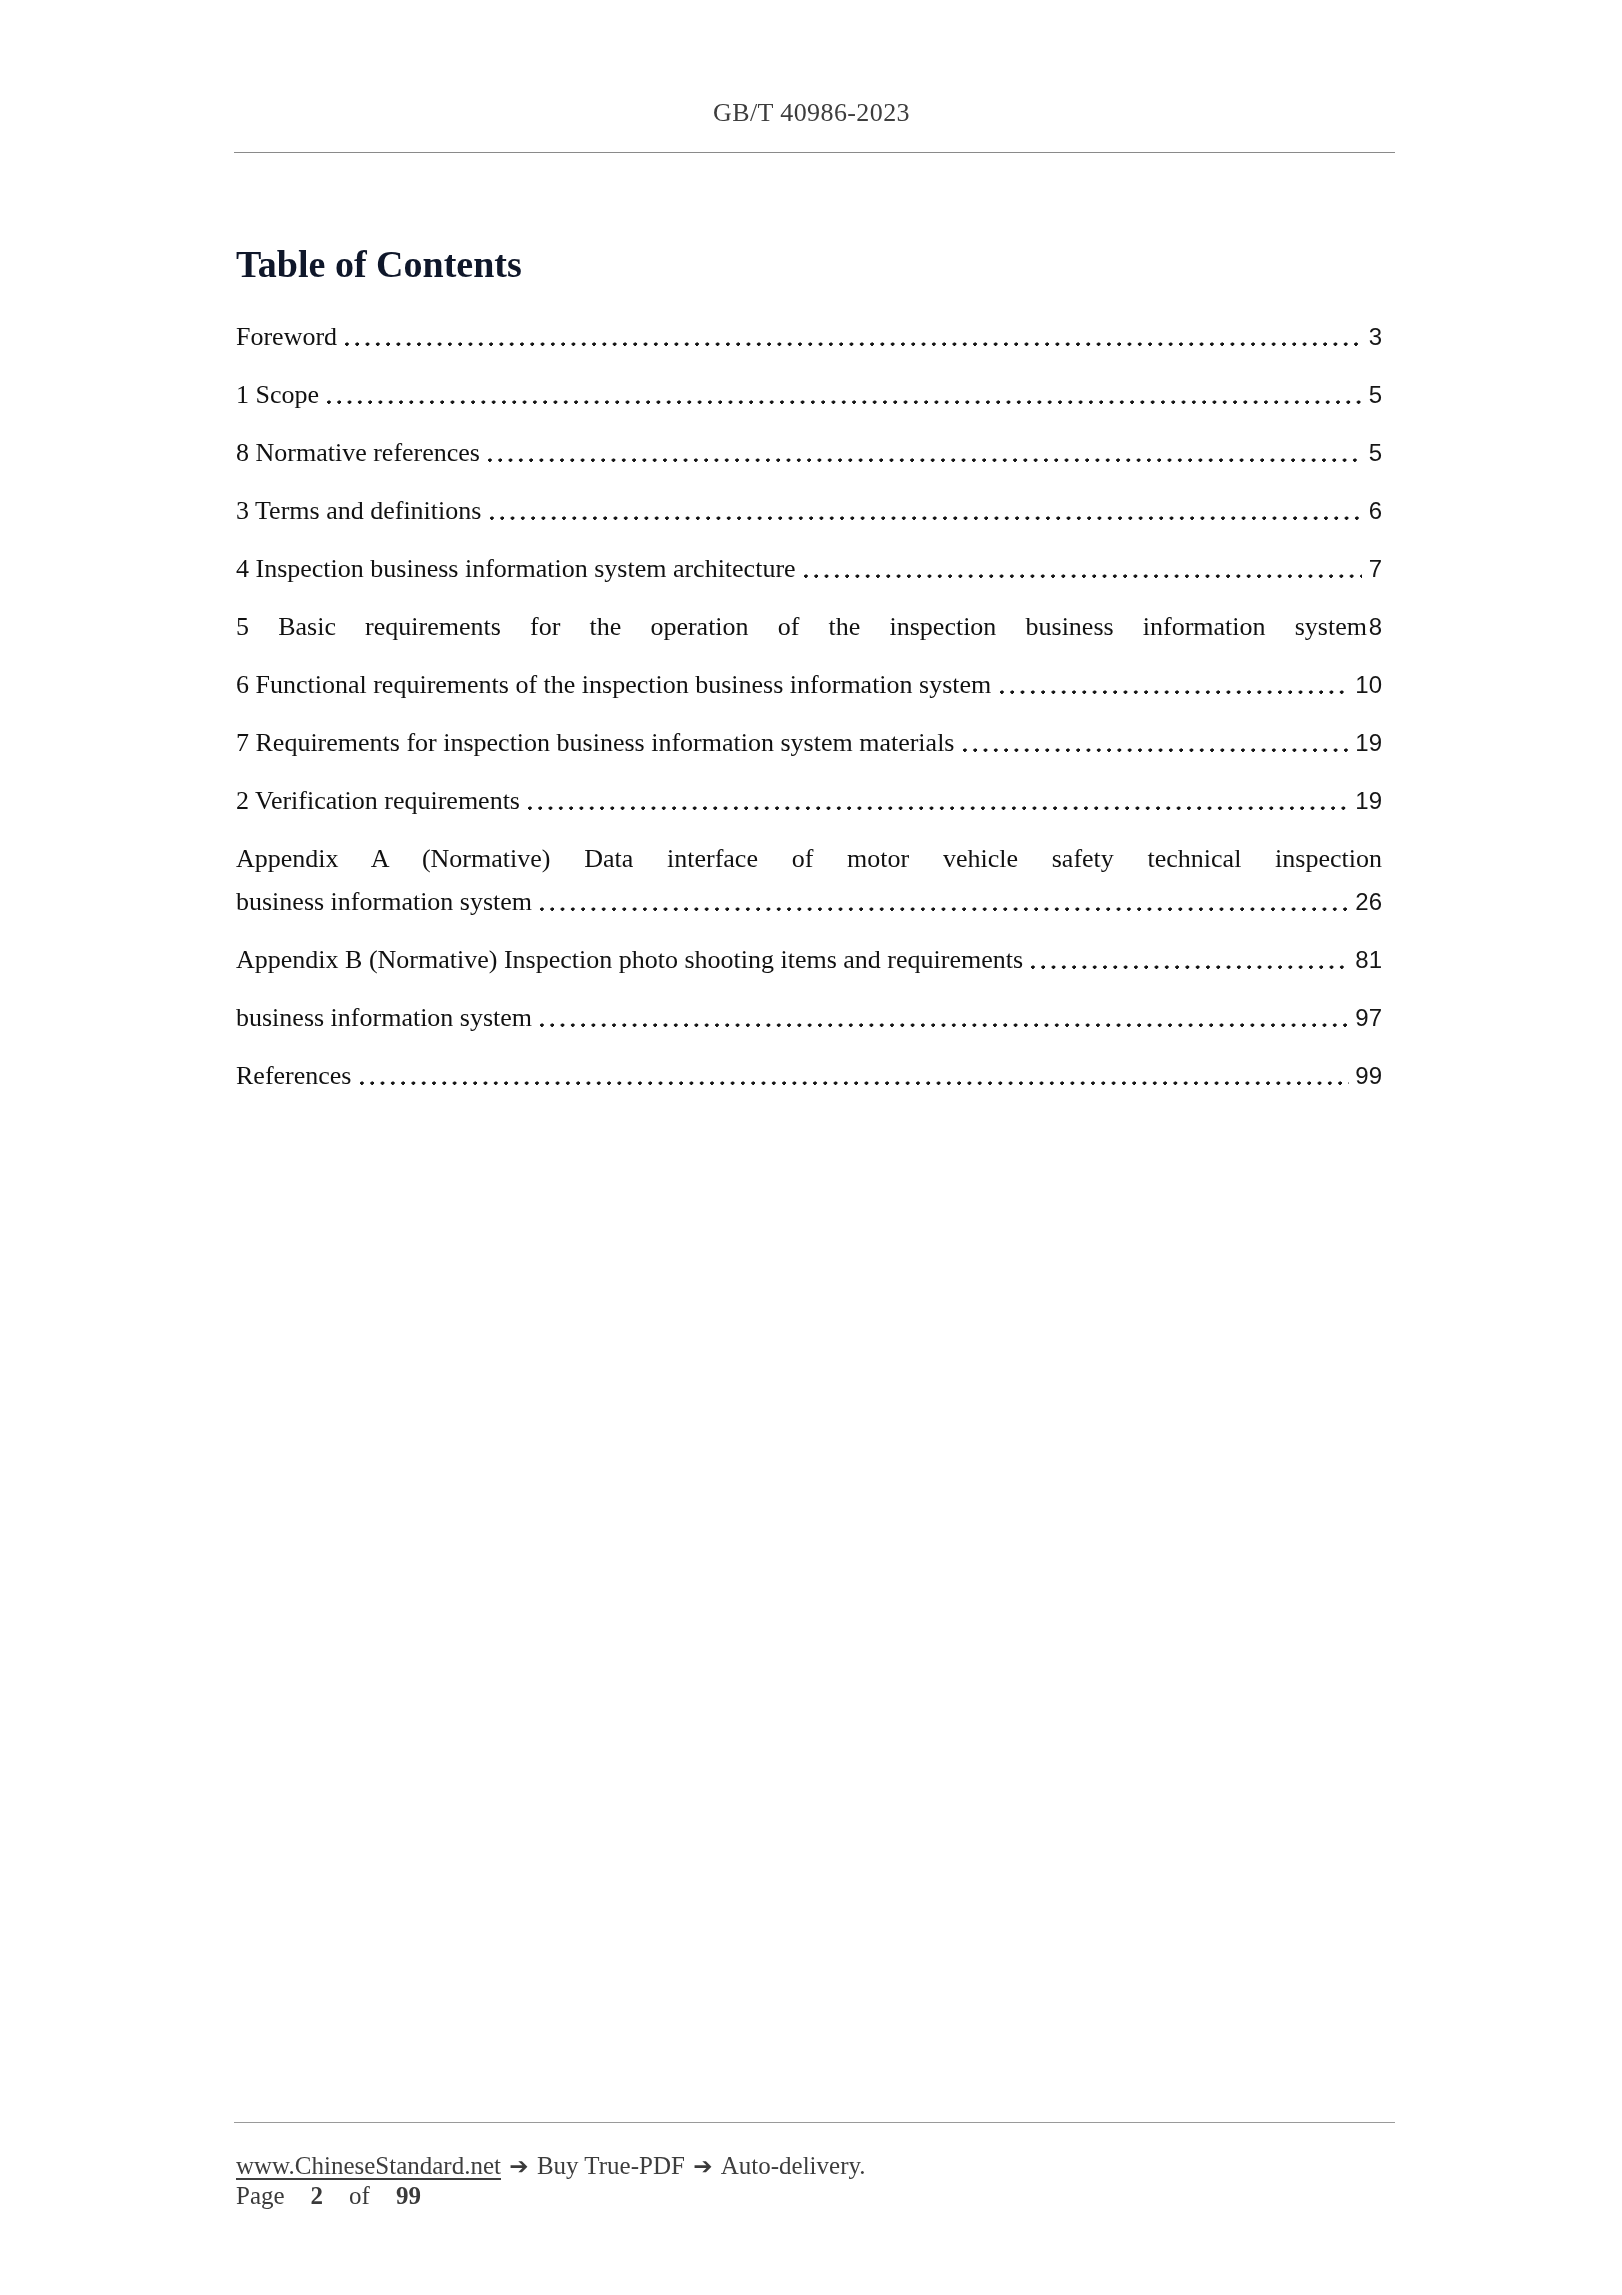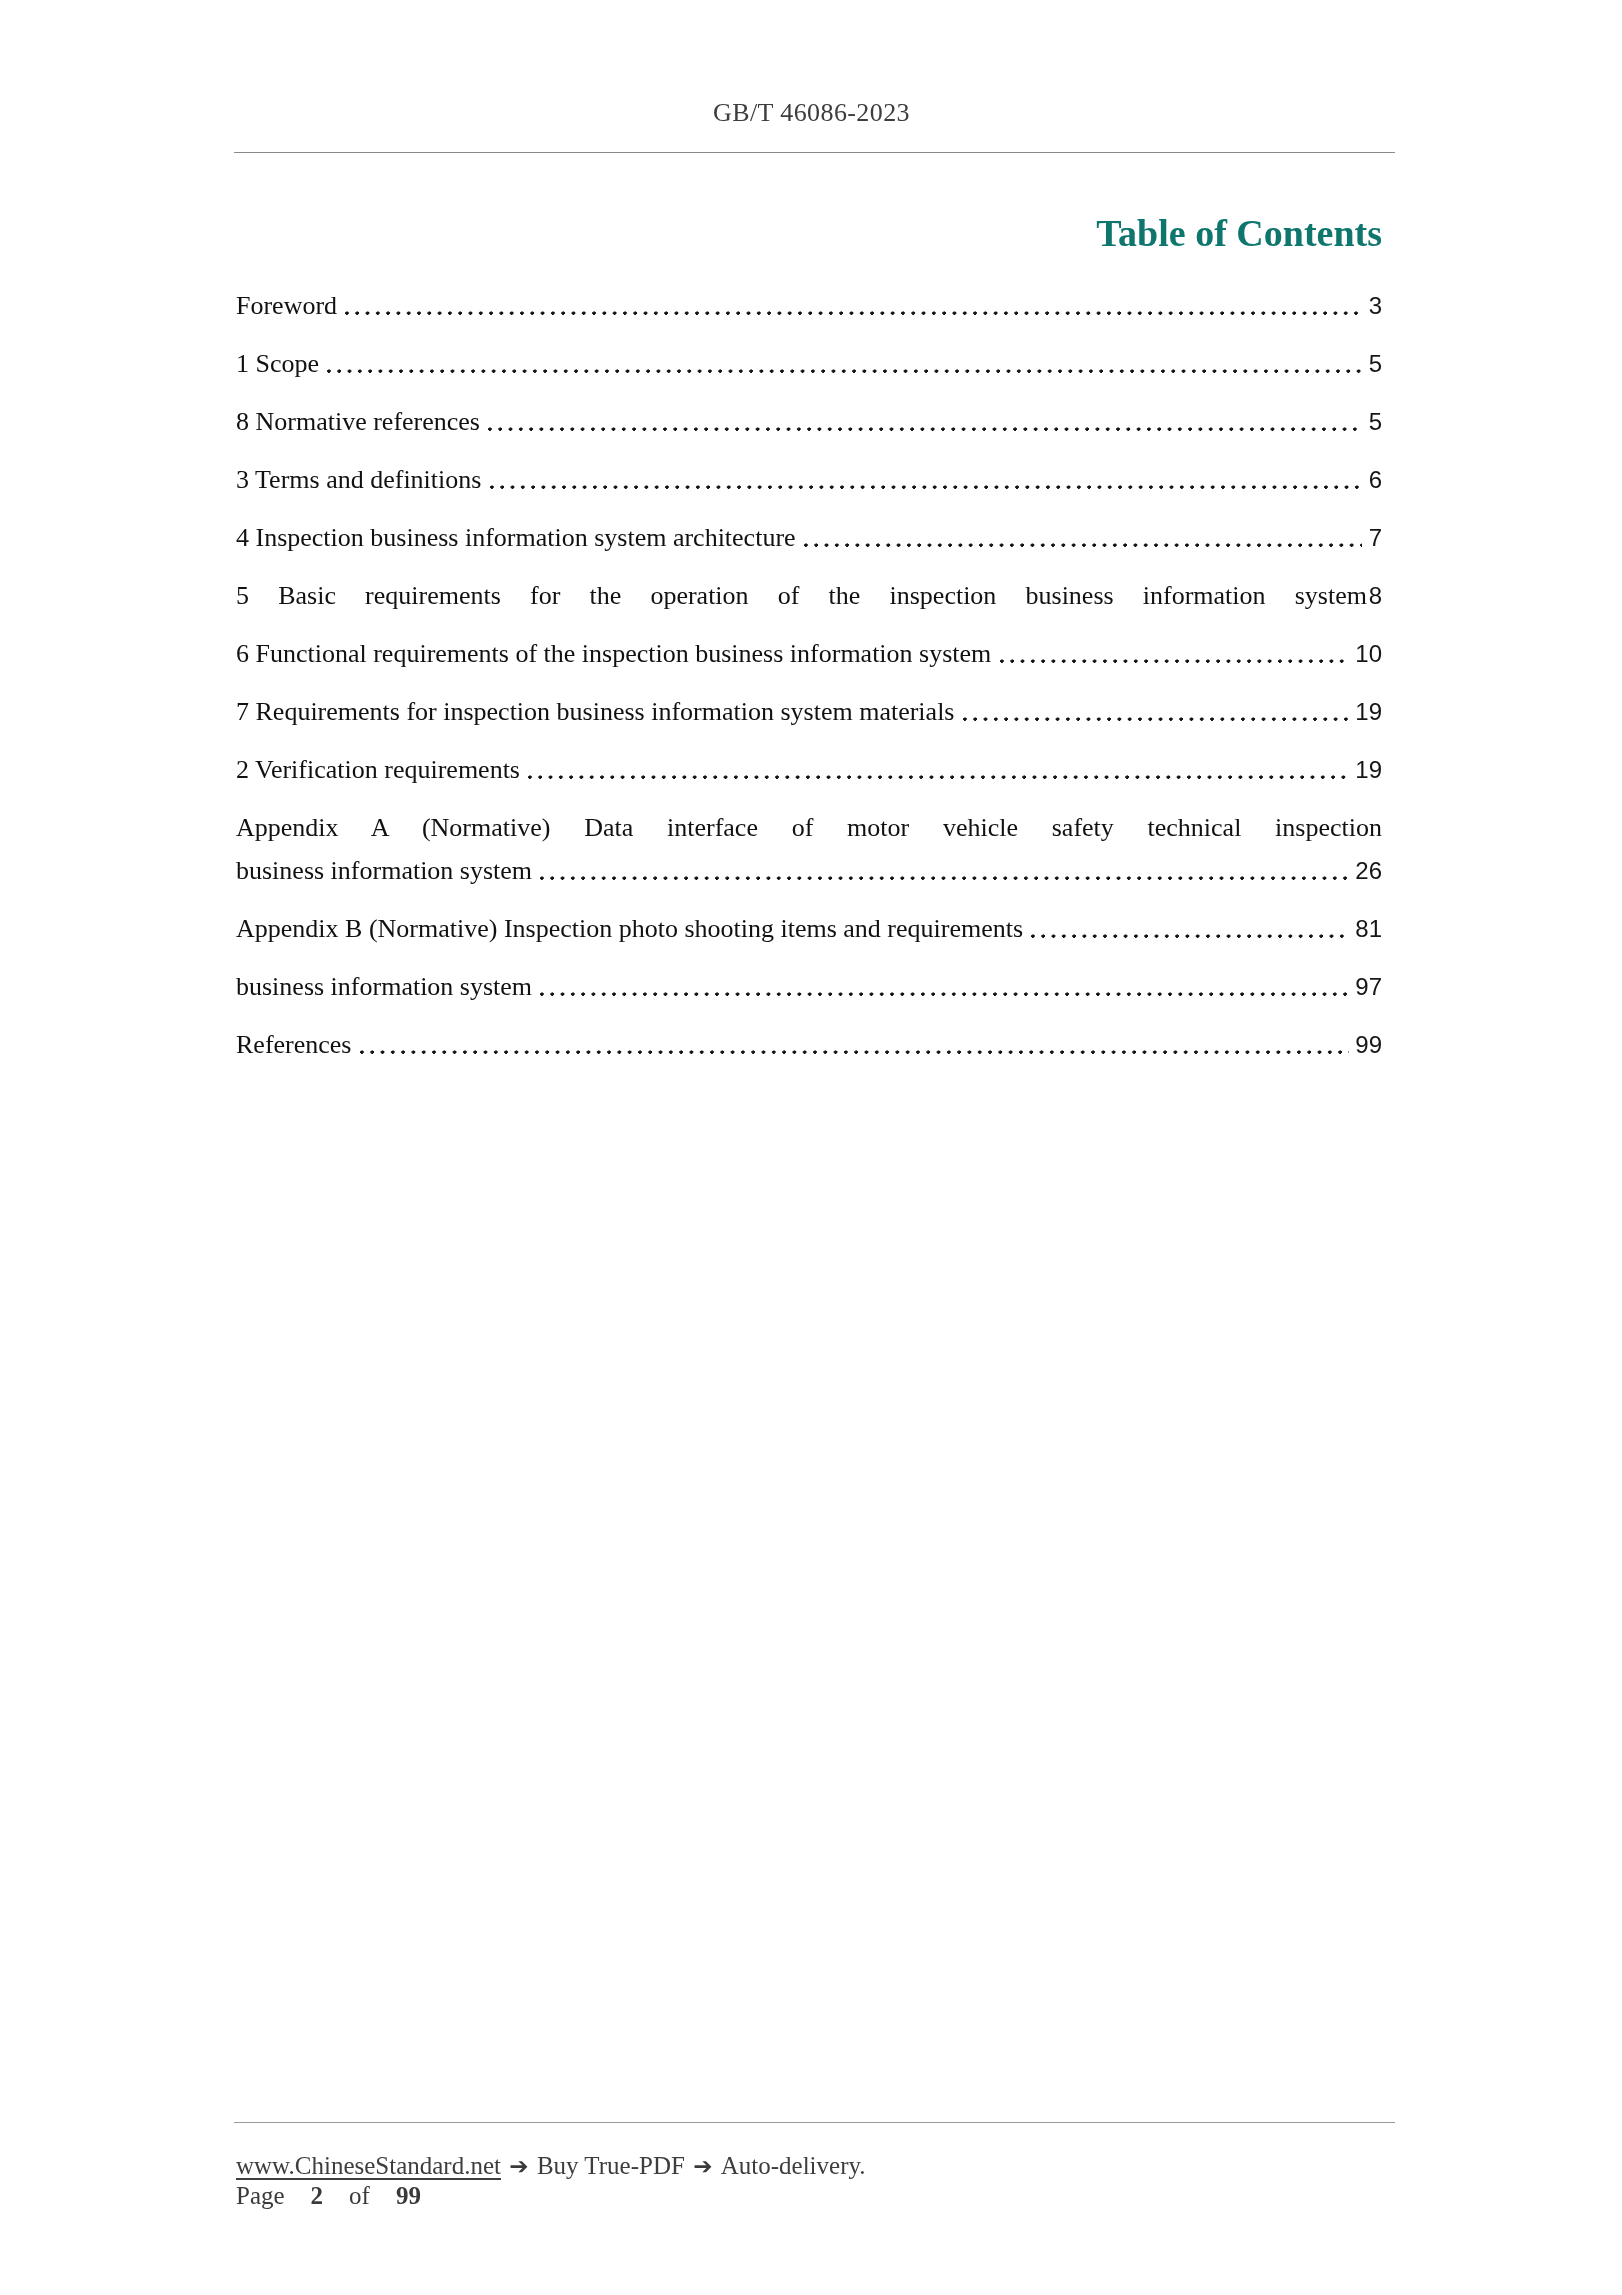--- a/index.html
+++ b/index.html
@@ -35,27 +35,27 @@
     margin: 24px auto 0 auto;
     margin-left: 234px;
     width: 1161px;
     border: 0;
     border-top: 1.7px solid #8a8a8a;
     height: 0;
   }
 
   
   .page-title {
-    margin: 59px 0 0 236px;
+    margin: 90px 0 0 236px;
     width: 1146px;
-    text-align: right;
+    text-align: left;
     font-size: 38px;
     line-height: 43px;
     font-weight: bold;
-    color: #0f766e;
+    color: #0f172a;
   }
 
   
   .toc {
     margin: 29px 0 0 236px;
     width: 1146px;
     font-size: 26px;
     line-height: 43px;
   }
   .toc-entry {
@@ -149,21 +149,21 @@
     gap: 26px;
     color: #3a3a3a;
   }
   .bold { font-weight: bold; }
 </style>
 </head>
 <body>
 
 <div class="page">
 
-  <div class="doc-header">GB/T 46086-2023</div>
+  <div class="doc-header">GB/T 40986-2023</div>
   <div class="header-rule"></div>
 
   <div class="page-title">Table of Contents</div>
 
   <div class="toc">
 
     <div class="toc-entry">
       <div class="toc-row">
         <span class="toc-label">Foreword</span>
         <span class="leader"></span>

